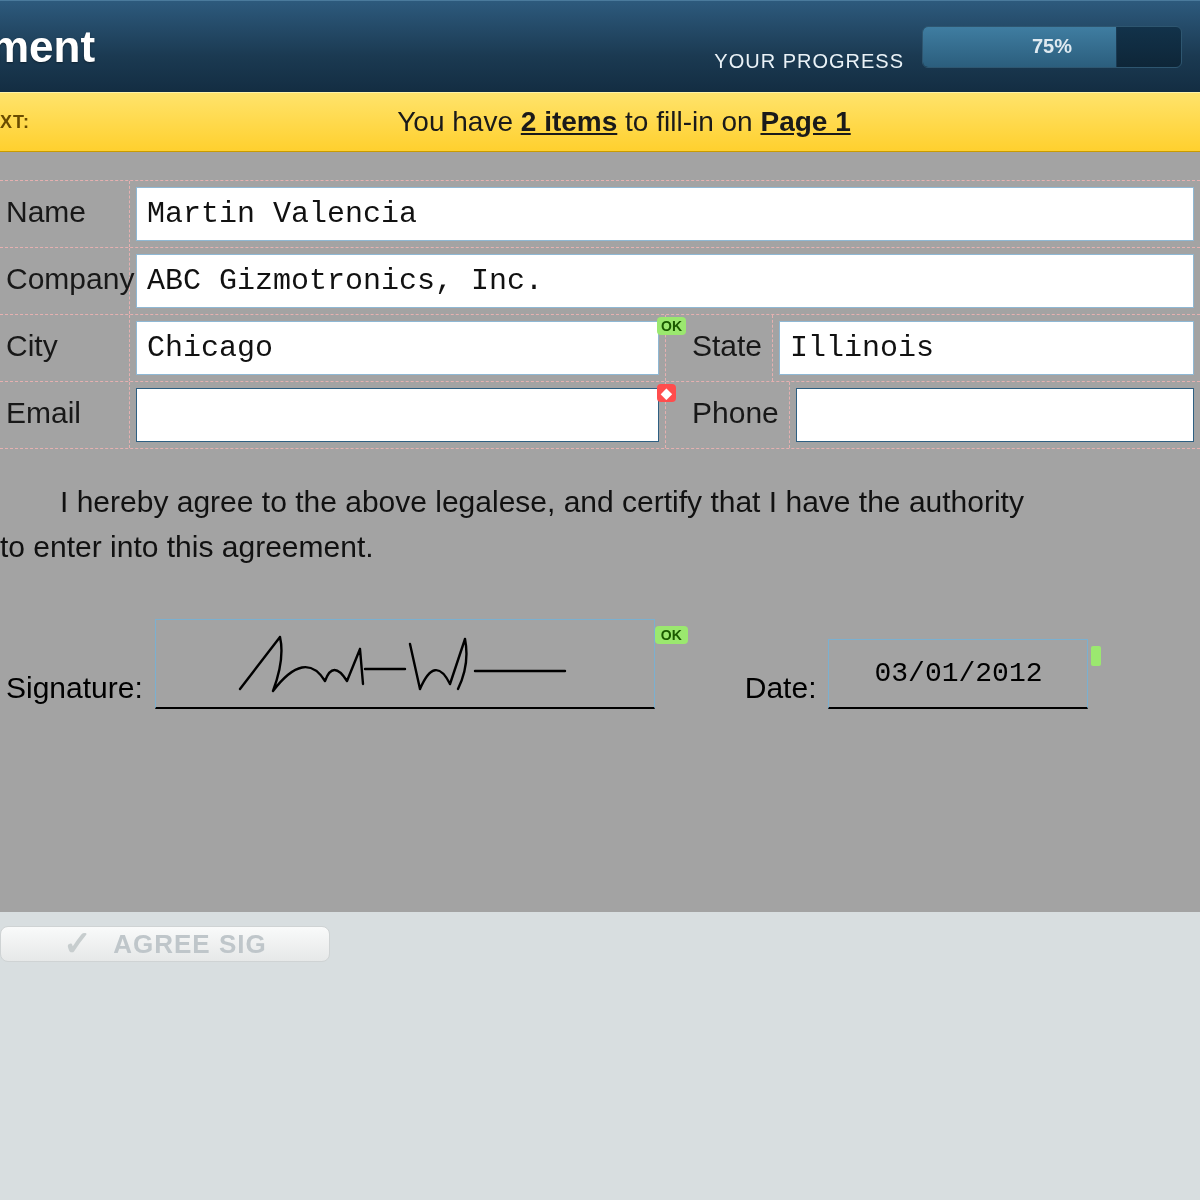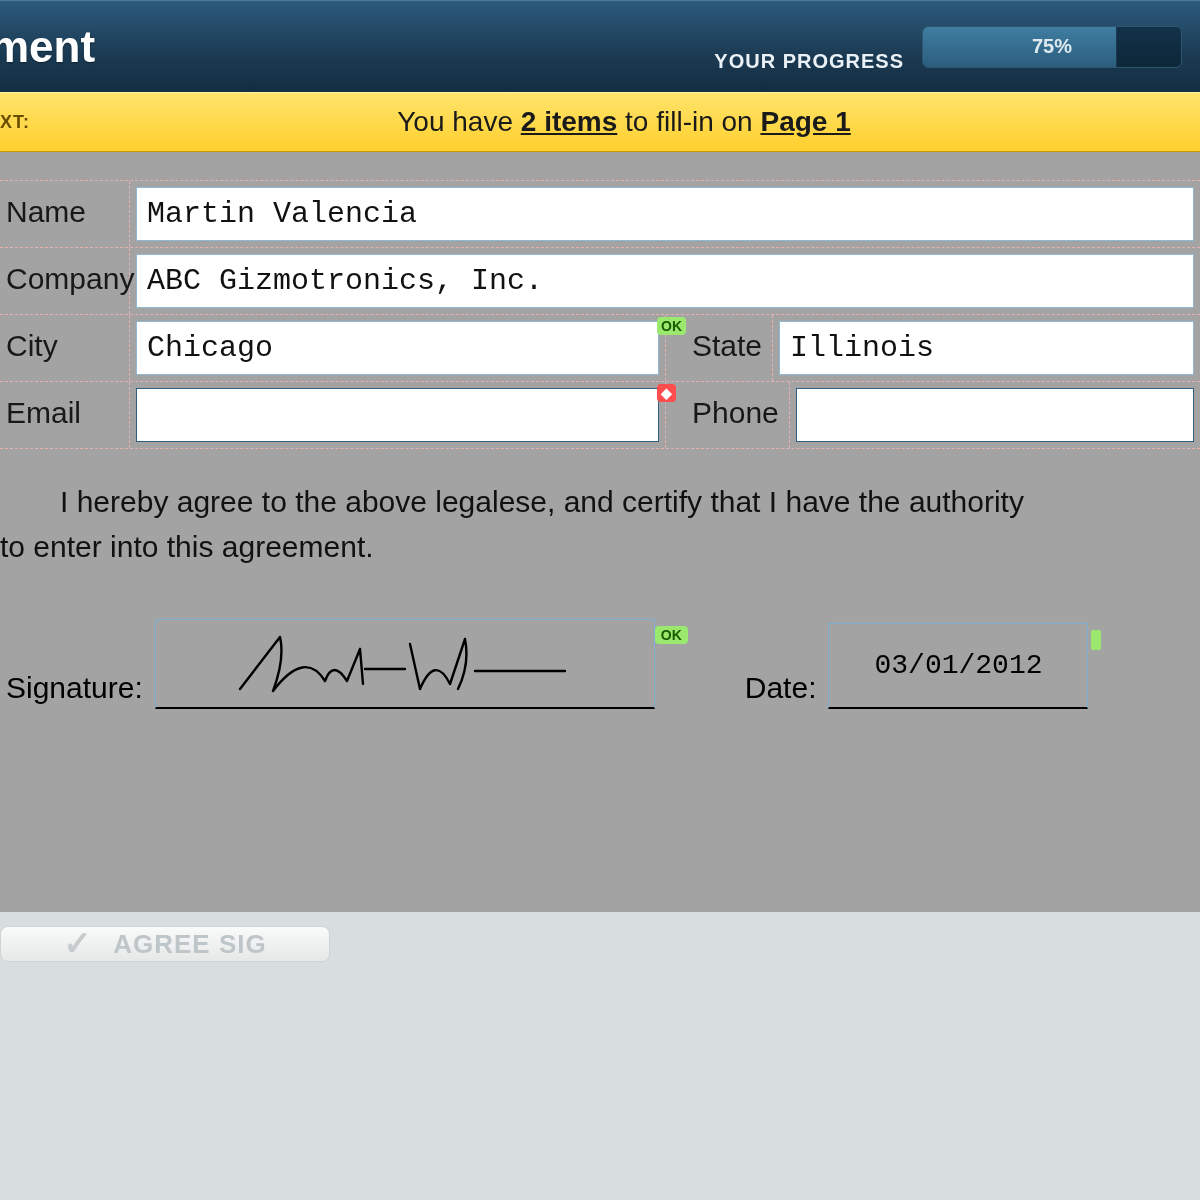--- a/index.html
+++ b/index.html
@@ -23,21 +23,21 @@
 .topbar .title {
   font-size: 44px;
   font-weight: 700;
   padding-left: 0;
   margin-left: -10px;
   text-shadow: 0 1px 2px rgba(0,0,0,.4);
 }
 .topbar .right { display:flex; align-items:center; gap:18px; }
 .progress-label {
   font-size: 20px;
-  font-weight: 700;
+  font-weight: 400;
   letter-spacing: 1px;
   color: #eaf2f7;
   margin-top: 30px;
 }
 .progress-wrap {
   width: 260px;
   height: 42px;
   background: linear-gradient(#12324a,#0e2638);
   border: 1px solid #2e5670;
   border-radius: 6px;
@@ -153,21 +153,21 @@
   position:relative;
   display:flex; align-items:center; justify-content:center;
 }
 .sig-ok-tag {
   position:absolute; right:-34px; top:6px;
   background:#9be86f; color:#1a5a00;
   font-size:14px; font-weight:700; padding:1px 6px; border-radius:4px;
 }
 .date-label { font-size:30px; margin-left:90px; padding-right:12px; padding-bottom:4px; }
 .date-box {
-  width:260px; height:86px;
+  width:260px; height:70px;
   border:1px solid #7bb0d0;
   border-bottom:2px solid #000;
   display:flex; align-items:center; justify-content:center;
   font-family:"Courier New",monospace; font-size:28px;
   position:relative;
 }
 .date-ok {
   position:absolute; right:-14px; top:6px;
   width:10px;height:20px;background:#9be86f;border-radius:2px;
 }

